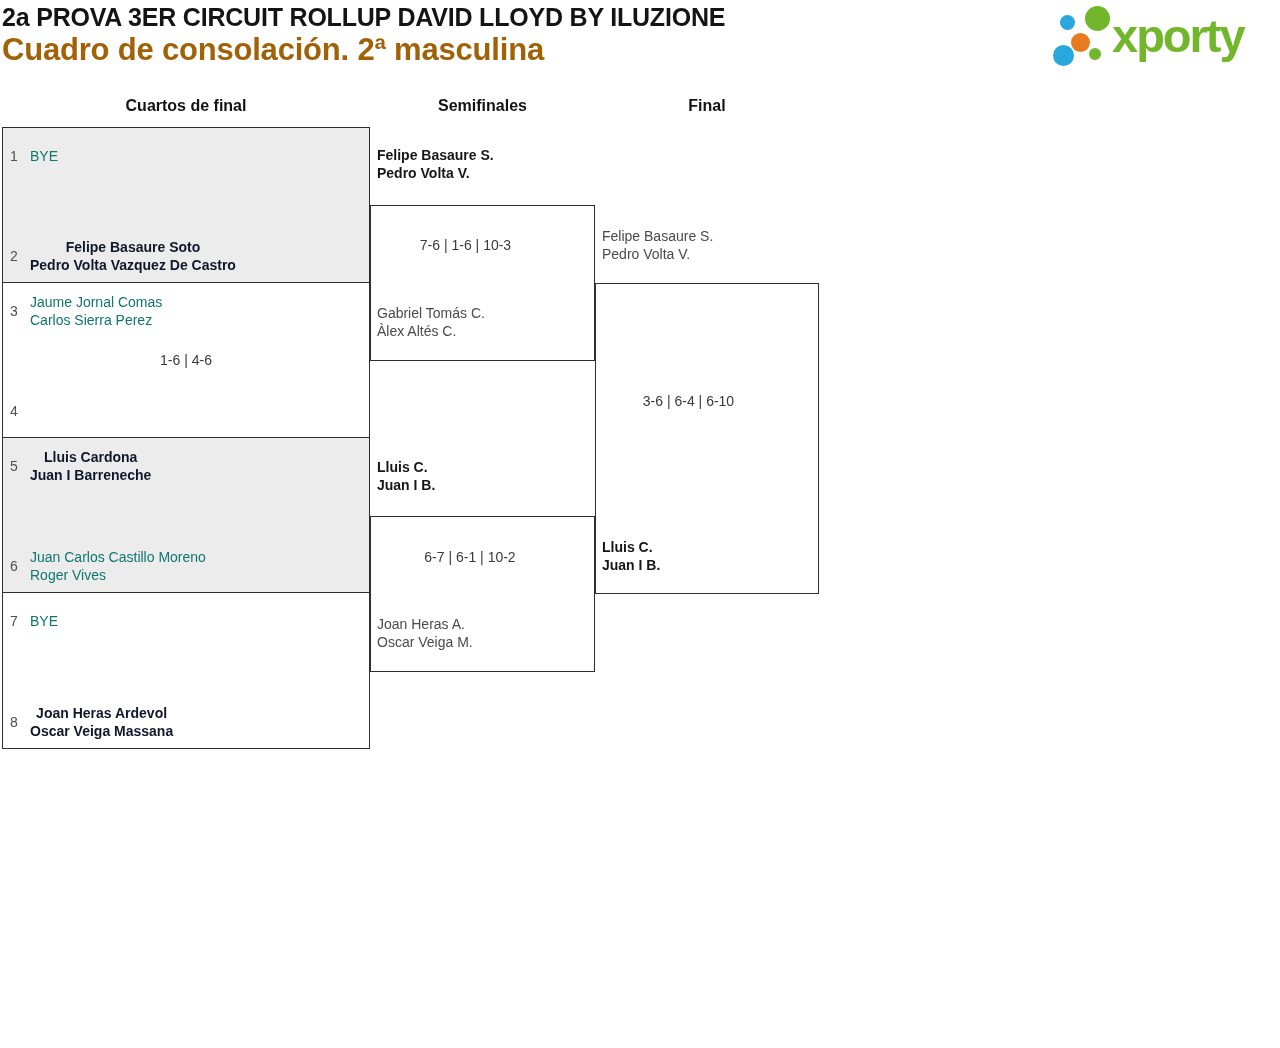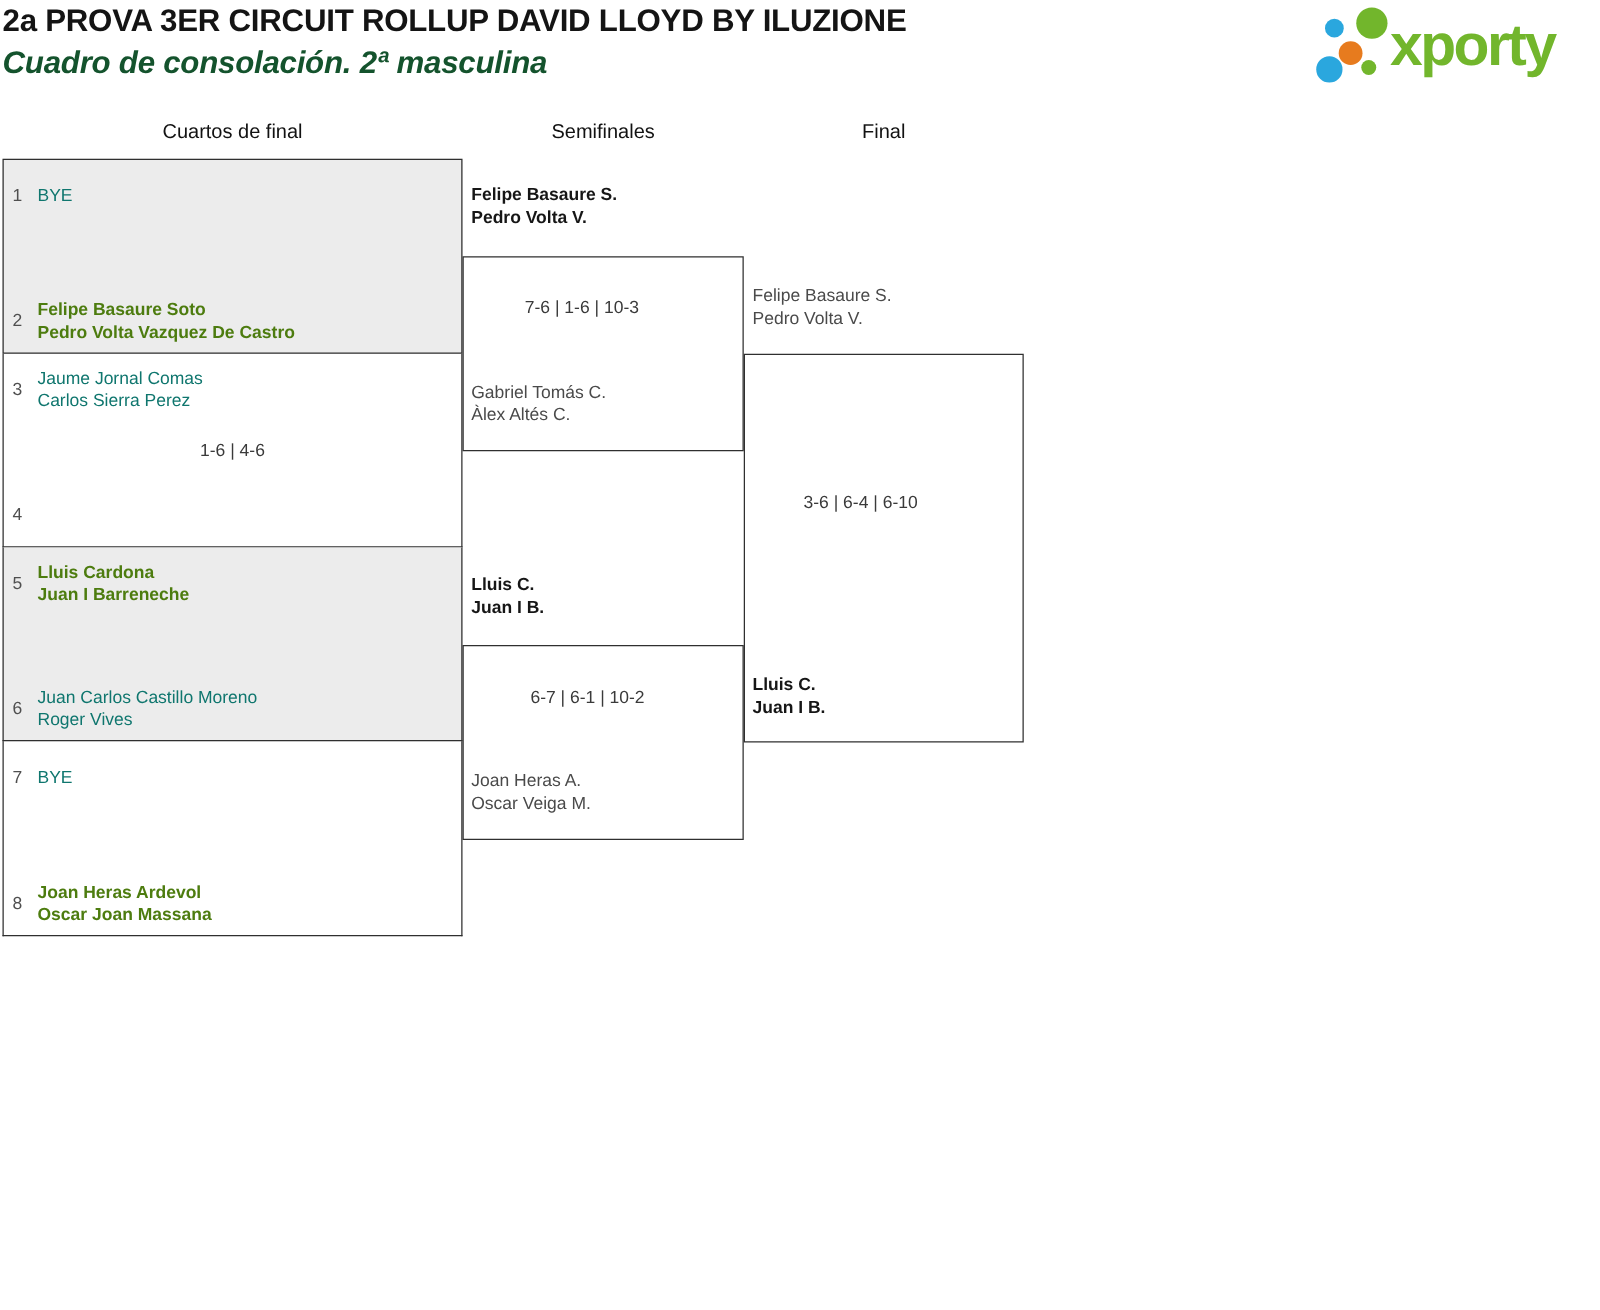--- a/index.html
+++ b/index.html
@@ -12,40 +12,40 @@
     font-family: "Liberation Sans", sans-serif;
     overflow: hidden;
   }
   .title {
     position: absolute; left: 2px; top: 1px;
     font-size: 25px; font-weight: 700; color: #141414;
     line-height: 32px; white-space: nowrap; letter-spacing: -0.2px;
   }
   .subtitle {
     position: absolute; left: 2px; top: 34px;
-    font-size: 25px; font-weight: 700; color: #14532d;
-    line-height: 32px; white-space: nowrap; letter-spacing: -0.2px; font-style: italic;
+    font-size: 31px; font-weight: 700; color: #a16207;
+    line-height: 32px; white-space: nowrap; letter-spacing: -0.2px;
   }
   
   .logo { position: absolute; left: 1050px; top: 2px; width: 226px; height: 70px; cursor: pointer; }
   .dot { position: absolute; border-radius: 50%; }
   .dot-blue-small  { left: 10px; top: 13px; width: 15px; height: 15px; background: #2aa7de; }
   .dot-green-big   { left: 35px; top: 4px;  width: 25px; height: 25px; background: #72b62c; }
   .dot-orange      { left: 21px; top: 31px; width: 19px; height: 19px; background: #e77b1e; }
   .dot-blue-big    { left: 3px;  top: 43px; width: 21px; height: 21px; background: #2aa7de; }
   .dot-green-small { left: 39px; top: 46px; width: 12px; height: 12px; background: #72b62c; }
   .logo-text {
     position: absolute; left: 62px; top: 8px;
     font-size: 47px; font-weight: 700; color: #72b62c;
     letter-spacing: -2px; line-height: 52px;
   }
   
   .round-header {
     position: absolute; top: 96px; text-align: center;
-    font-size: 16px; font-weight: 400; color: #121212; line-height: 20px;
+    font-size: 16px; font-weight: 700; color: #121212; line-height: 20px;
   }
   
   .match {
     position: absolute;
     border: 1px solid #2f2f2f;
     background: transparent;
   }
   .match.shaded { background: #ececec; }
   .match.no-top { border-top: none; }
   .team {
@@ -53,21 +53,21 @@
     display: flex; align-items: center;
     min-height: 36px; padding-left: 7px;
   }
   .team-top { top: 10px; }
   .team-bottom { bottom: 8px; }
   .seed {
     flex: 0 0 20px; width: 20px;
     font-size: 14px; color: #4f4f4f;
   }
   .names { font-size: 14px; line-height: 18px; color: #0f766e; }
-  .names.winner { font-weight: 700; color: #4d7c0f; }
+  .names.winner { font-weight: 700; color: #0f172a; text-align: center; }
   .qscore {
     position: absolute; left: 0; right: 0; top: 50%;
     transform: translateY(-50%);
     text-align: center; font-size: 14px; color: #3a3a3a;
   }
   .flow-team {
     position: absolute;
     font-size: 14px; line-height: 18px; color: #4a4a4a;
   }
   .flow-team.winner { font-weight: 700; color: #161616; }
@@ -152,21 +152,21 @@
       <div class="names">
         <div>BYE</div>
         <div></div>
       </div>
     </div>
     <div class="qscore"></div>
     <div class="team team-bottom">
       <span class="seed">8</span>
       <div class="names winner">
         <div>Joan Heras Ardevol</div>
-        <div>Oscar Joan Massana</div>
+        <div>Oscar Veiga Massana</div>
       </div>
     </div>
   </div>
 
   <div class="match" style="left:370px; top:205px; width:225px; height:156px;"></div>
   <div class="flow-team winner" style="left:377px; top:146px;">
     <div>Felipe Basaure S.</div>
     <div>Pedro Volta V.</div>
   </div>
   <div class="line-score" style="left:370px; top:238px; width:191px;">7-6 | 1-6 | 10-3</div>

